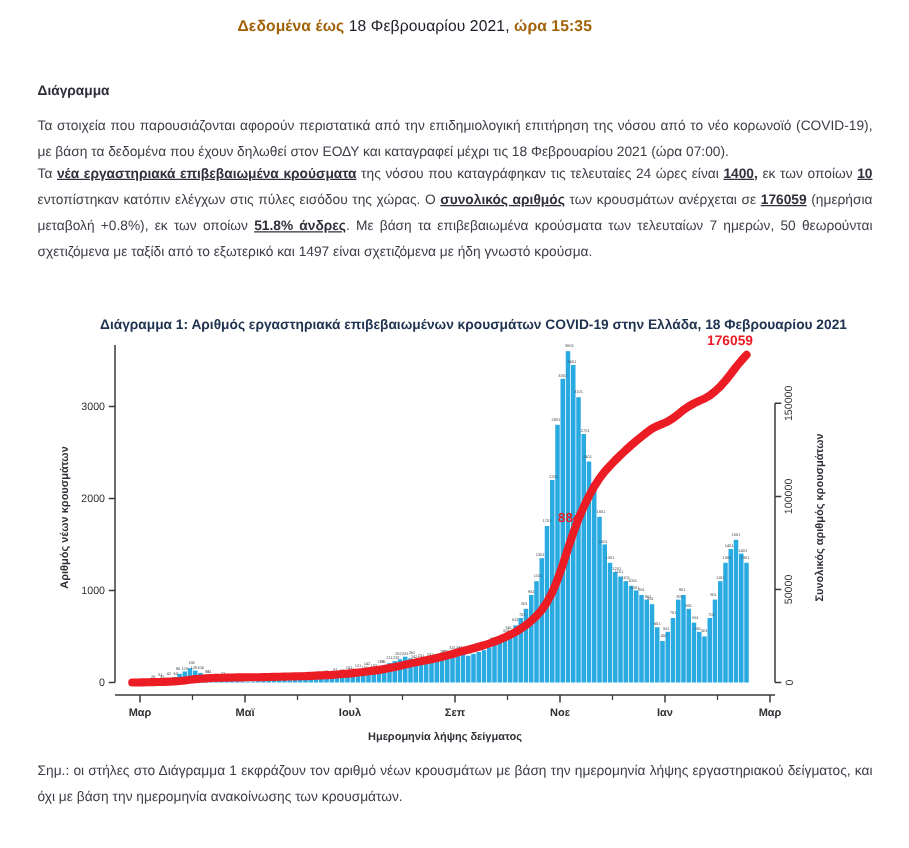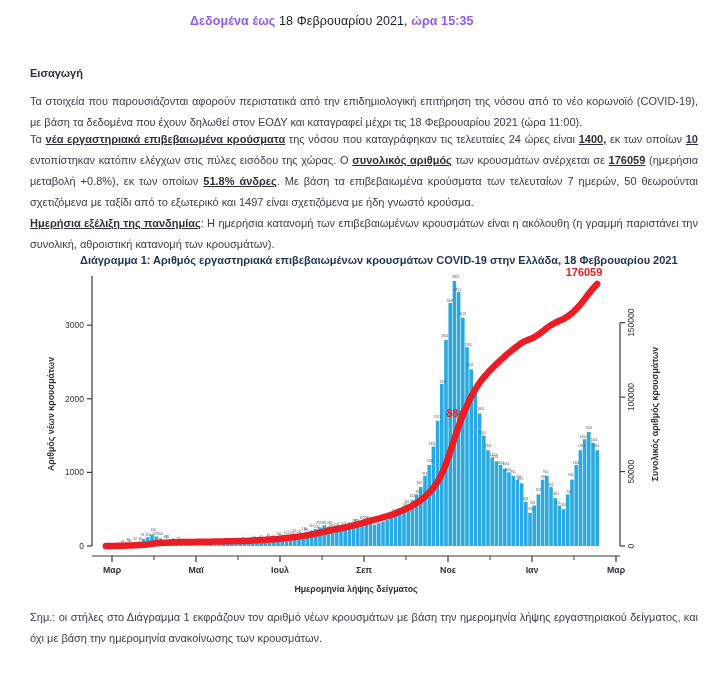--- a/index.html
+++ b/index.html
@@ -4,21 +4,21 @@
 <style>
   html,body{margin:0;padding:0;}
   body{
     width:727px;height:678px;background:#ffffff;position:relative;
     font-family:"Liberation Sans",sans-serif;color:#3d3d47;overflow:hidden;
   }
   .doc-title{
     position:absolute;top:14px;left:190px;font-size:12.5px;color:#1c1c26;
     letter-spacing:0.1px;
   }
-  .doc-title b{color:#8b5cf6;}
+  .doc-title b{color:#a16207;}
   .intro-heading{
     position:absolute;top:67px;left:30px;font-size:11px;font-weight:bold;color:#2e2e3a;
   }
   .para{
     position:absolute;left:30px;width:668px;font-size:11px;line-height:21px;
     text-align:justify;color:#3d3d47;
   }
   .para b{color:#30303c;text-decoration:underline;}
   #p-intro{top:91px;}
   #p-summary{top:129px;}
@@ -26,27 +26,26 @@
     position:absolute;top:254px;left:80px;font-size:11px;font-weight:bold;color:#1f3250;
   }
   #chart-wrap{position:absolute;left:40px;top:266px;width:648px;height:334px;}
   #p-note{top:607px;}
 </style>
 </head>
 <body>
 
 <div class="doc-title"><b>Δεδομένα έως</b><span> 18 Φεβρουαρίου 2021, </span><b>ώρα 15:35</b></div>
 
-<div class="intro-heading">Εισαγωγή</div>
-
-<div class="para" id="p-intro">Τα στοιχεία που παρουσιάζονται αφορούν περιστατικά από την επιδημιολογική επιτήρηση της νόσου από το νέο κορωνοϊό (COVID-19), με βάση τα δεδομένα που έχουν δηλωθεί στον ΕΟΔΥ και καταγραφεί μέχρι τις 18 Φεβρουαρίου 2021 (ώρα 11:00).</div>
+<div class="intro-heading">Διάγραμμα</div>
+
+<div class="para" id="p-intro">Τα στοιχεία που παρουσιάζονται αφορούν περιστατικά από την επιδημιολογική επιτήρηση της νόσου από το νέο κορωνοϊό (COVID-19), με βάση τα δεδομένα που έχουν δηλωθεί στον ΕΟΔΥ και καταγραφεί μέχρι τις 18 Φεβρουαρίου 2021 (ώρα 07:00).</div>
 
 <div class="para" id="p-summary">
   <div><span>Τα </span><b>νέα εργαστηριακά επιβεβαιωμένα κρούσματα</b><span> της νόσου που καταγράφηκαν τις τελευταίες 24 ώρες είναι </span><b>1400,</b><span> εκ των οποίων </span><b>10</b><span> εντοπίστηκαν κατόπιν ελέγχων στις πύλες εισόδου της χώρας.  Ο </span><b>συνολικός αριθμός</b><span> των κρουσμάτων ανέρχεται σε </span><b>176059</b><span> (ημερήσια μεταβολή +0.8%), εκ των οποίων </span><b>51.8% άνδρες</b><span>. Με βάση τα επιβεβαιωμένα κρούσματα των τελευταίων 7 ημερών, 50 θεωρούνται σχετιζόμενα με ταξίδι από το εξωτερικό και 1497 είναι σχετιζόμενα με ήδη γνωστό κρούσμα.</span></div>
-  <div><b>Ημερήσια εξέλιξη της πανδημίας</b><span>: Η ημερήσια κατανομή των επιβεβαιωμένων κρουσμάτων είναι η ακόλουθη (η γραμμή παριστάνει την συνολική, αθροιστική κατανομή των κρουσμάτων).</span></div>
 </div>
 
 <div class="chart-title">Διάγραμμα 1: Αριθμός εργαστηριακά επιβεβαιωμένων κρουσμάτων COVID-19 στην Ελλάδα, 18 Φεβρουαρίου 2021</div>
 
 <div id="chart-wrap">
   <svg id="chart-svg" width="648" height="334" viewBox="0 0 648 334" xmlns="http://www.w3.org/2000/svg">
       <rect x="64.00" y="279.40" width="3.6" height="0.60" fill="#29abe2"></rect>
       <rect x="68.20" y="279.40" width="3.6" height="0.60" fill="#29abe2"></rect>
       <rect x="72.40" y="278.97" width="3.6" height="1.03" fill="#29abe2"></rect>
       <rect x="76.60" y="278.45" width="3.6" height="1.55" fill="#29abe2"></rect>

